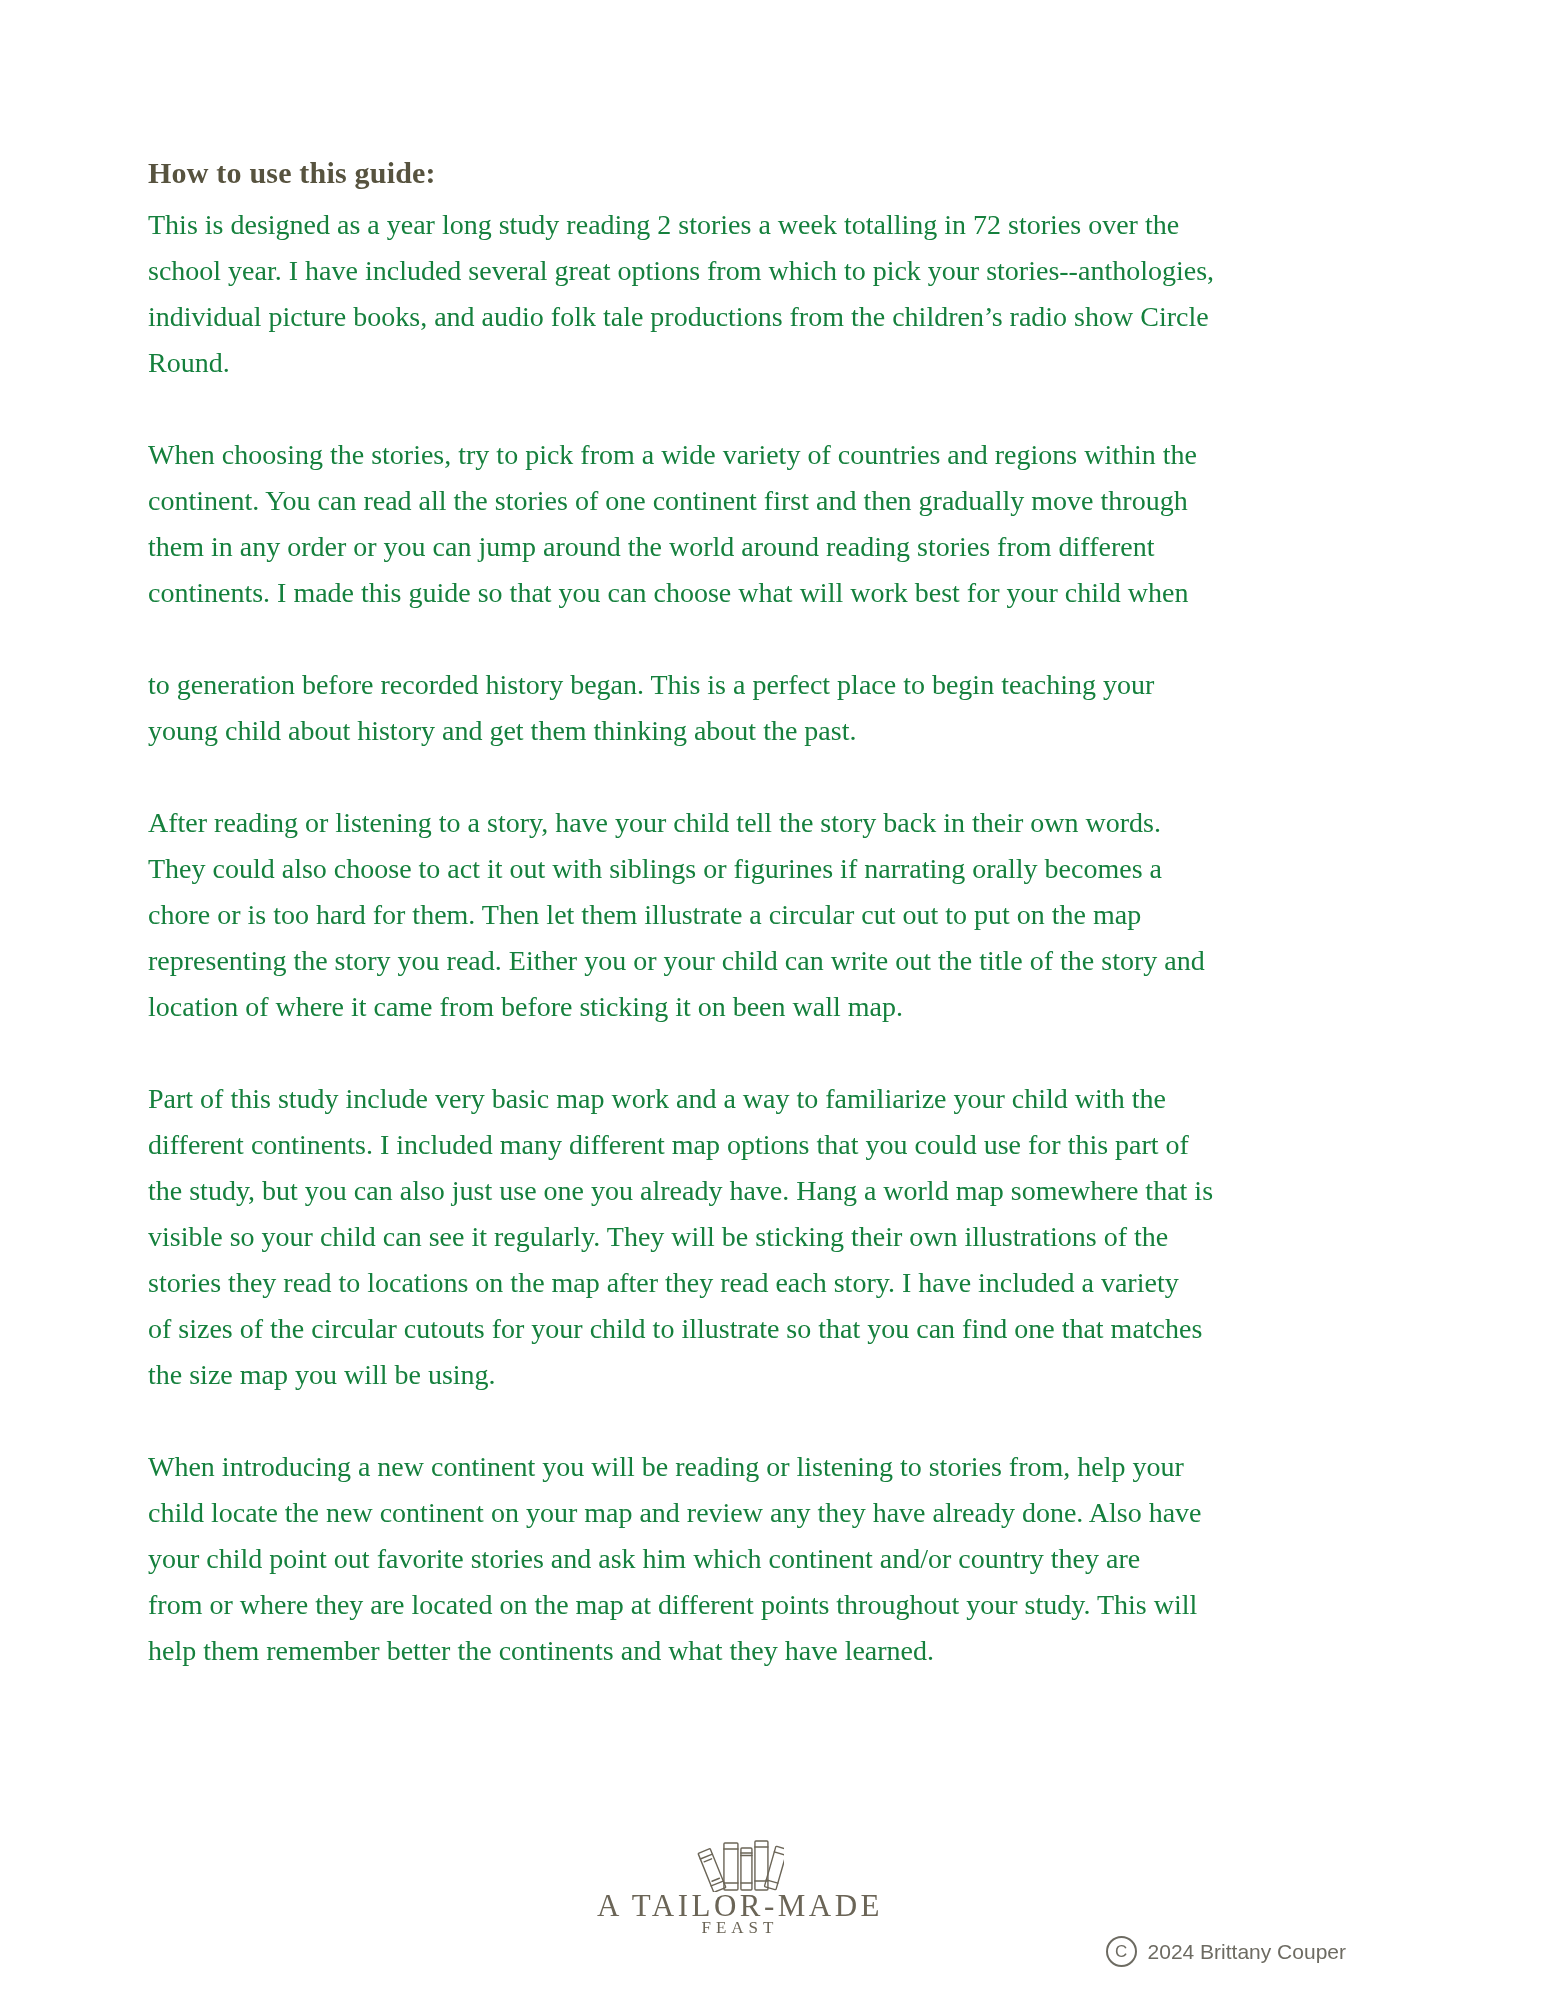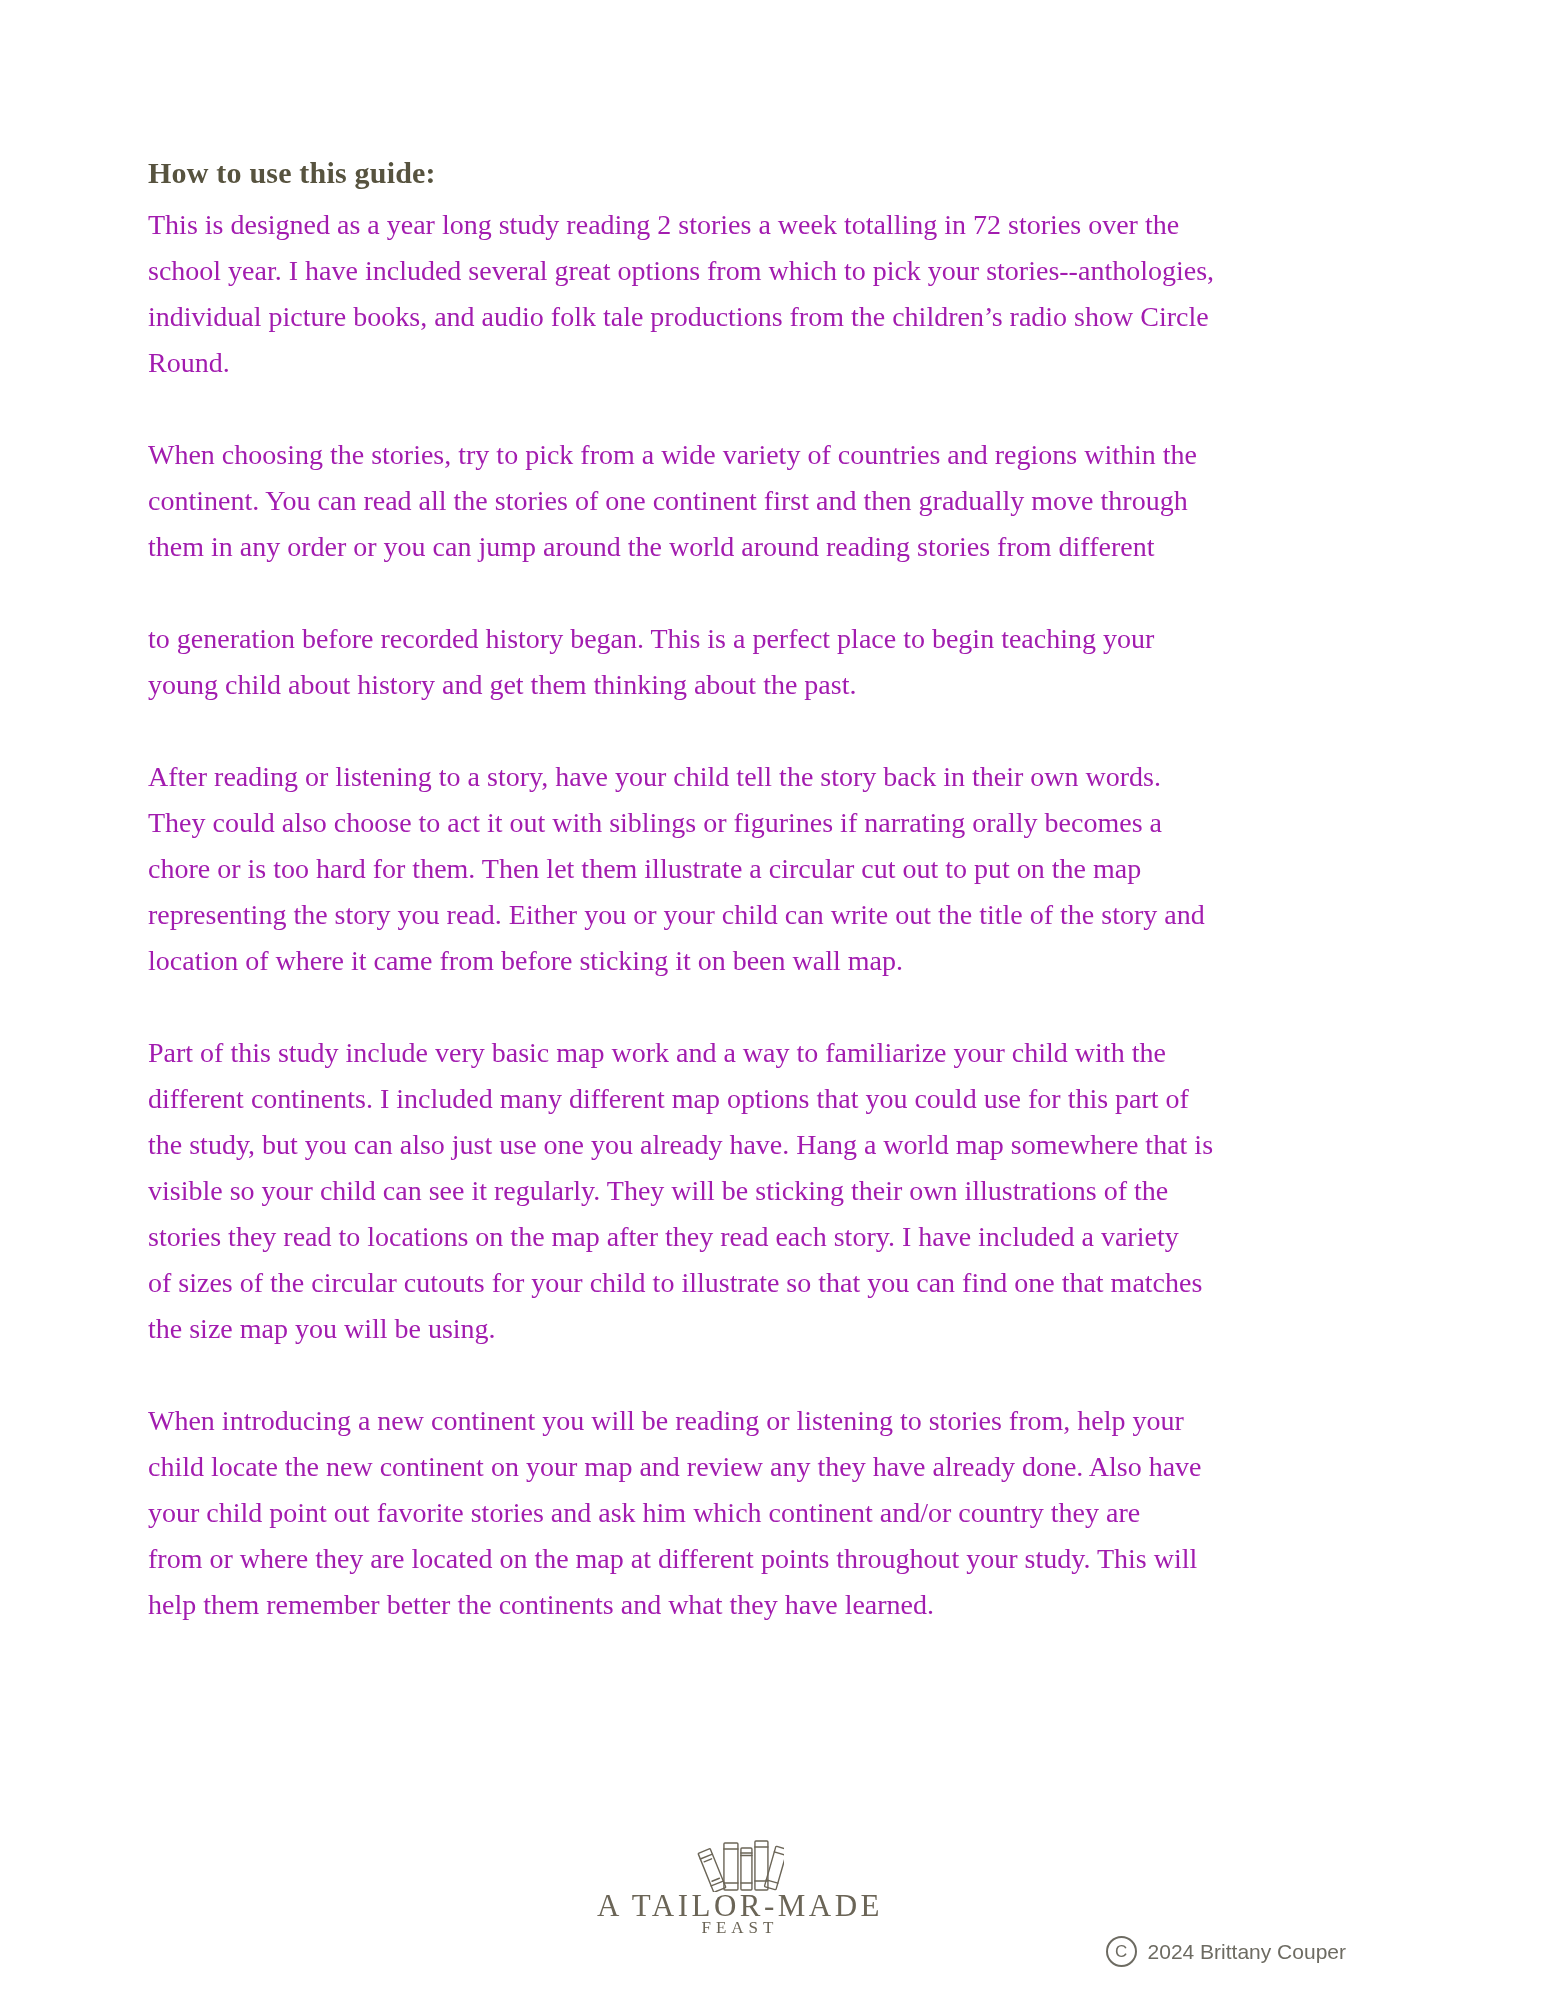--- a/index.html
+++ b/index.html
@@ -25,21 +25,21 @@
     line-height: 46px;
     color: #57533f;
     margin: 0 0 6px 0;
     letter-spacing: 0.2px;
   }
   .para { margin: 0 0 46px 0; }
   .para:last-child { margin-bottom: 12px; }
   .line {
     font-size: 28px;
     line-height: 46px;
-    color: #a21caf;
+    color: #15803d;
     white-space: nowrap;
   }
   .brand {
     position: absolute;
     left: 740px;
     top: 1836px;
     transform: translateX(-50%);
     text-align: center;
     color: #6b6557;
   }
@@ -94,20 +94,21 @@
         <div class="para">
           <div class="line">This is designed as a year long study reading 2 stories a week totalling in 72 stories over the</div>
           <div class="line">school year. I have included several great options from which to pick your stories--anthologies,</div>
           <div class="line">individual picture books, and audio folk tale productions from the children’s radio show Circle</div>
           <div class="line">Round.</div>
         </div>
         <div class="para">
           <div class="line">When choosing the stories, try to pick from a wide variety of countries and regions within the</div>
           <div class="line">continent. You can read all the stories of one continent first and then gradually move through</div>
           <div class="line">them in any order or you can jump around the world around reading stories from different</div>
+          <div class="line">continents. I made this guide so that you can choose what will work best for your child when</div>
         </div>
         <div class="para">
           <div class="line">to generation before recorded history began. This is a perfect place to begin teaching your</div>
           <div class="line">young child about history and get them thinking about the past.</div>
         </div>
         <div class="para">
           <div class="line">After reading or listening to a story, have your child tell the story back in their own words.</div>
           <div class="line">They could also choose to act it out with siblings or figurines if narrating orally becomes a</div>
           <div class="line">chore or is too hard for them. Then let them illustrate a circular cut out to put on the map</div>
           <div class="line">representing the story you read. Either you or your child can write out the title of the story and</div>

